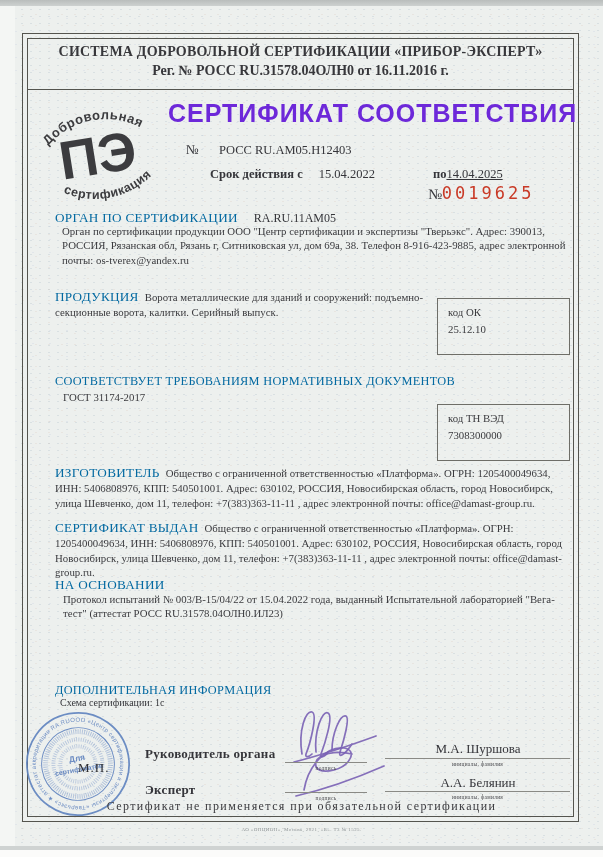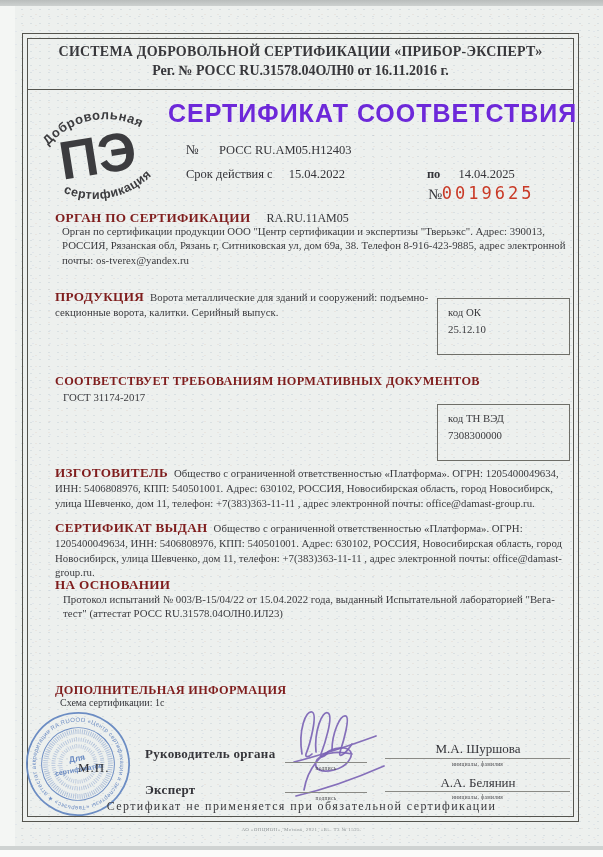--- a/index.html
+++ b/index.html
@@ -36,31 +36,31 @@
   .doc-title {
     left:168px; top:99px;
     font-family:"Liberation Sans", sans-serif;
     font-weight:bold; font-size:25px; letter-spacing:1px; color:#6d28d9;
     white-space:nowrap;
   }
 
   .row-num  { left:186px; top:142px; font-size:13.5px; }
   .row-num .val { margin-left:20px; font-size:12.5px; }
   .row-validity { left:186px; top:167px; font-size:12.5px; }
-  .row-validity .lbl { font-weight:normal; }
+  .row-validity .lbl { font-weight:bold;margin-left:24px; }
   .row-validity .from { margin-left:16px; }
-  .row-validity .po   { margin-left:82px; font-weight:bold; }
-  .row-validity .to   { margin-left:18px; }
+  .row-validity .po   { margin-left:58px; font-weight:bold; }
+  .row-validity .to   { margin-left:0;text-decoration:underline; }
   .row-blank { left:428px; top:183px; font-size:14.5px; }
   .red-num {
     font-family:"DejaVu Sans Mono", monospace;
     font-size:17px; color:#c93a27; letter-spacing:3px; 
   }
 
-  .sec-label { font-weight:bold; font-size:13.2px; letter-spacing:.3px; color:#7f1d1d;text-align:center; }
+  .sec-label { font-weight:normal; font-size:13.2px; letter-spacing:.3px; color:#0369a1;text-align:center; }
   .sec-label.sm { font-size:12.3px; }
   .code-after { font-size:12px; margin-left:16px; }
   .para { font-size:10.8px; line-height:1.32; color:#3a3a3e; }
   .para .sec-label { margin-right:6px; }
 
   .code-box {
     border:1px solid #6e6e68; width:133px; height:57px;
     padding:5px 10px; font-size:10.8px; line-height:1.55; color:#3a3a3e;
   }
 

